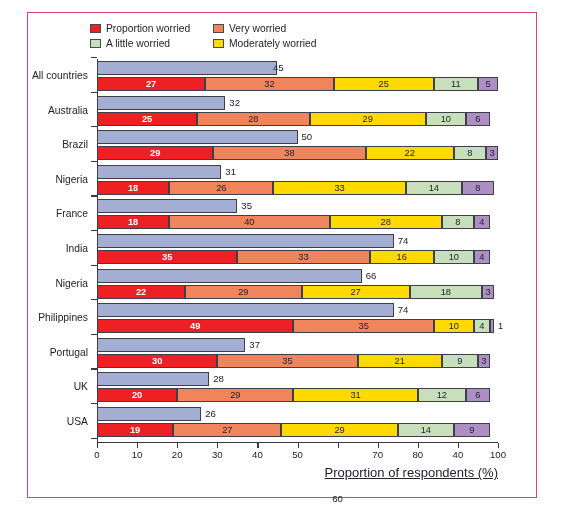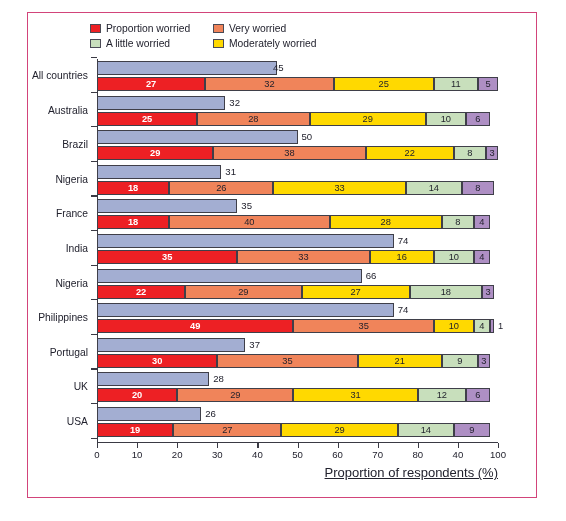--- a/index.html
+++ b/index.html
@@ -476,21 +476,21 @@
         <div class="xticklabel" style="left: 109.1px;">10</div>
         <div class="xtick" style="left: 149.2px;"></div>
         <div class="xticklabel" style="left: 149.2px;">20</div>
         <div class="xtick" style="left: 189.3px;"></div>
         <div class="xticklabel" style="left: 189.3px;">30</div>
         <div class="xtick" style="left: 229.4px;"></div>
         <div class="xticklabel" style="left: 229.4px;">40</div>
         <div class="xtick" style="left: 269.5px;"></div>
         <div class="xticklabel" style="left: 269.5px;">50</div>
         <div class="xtick" style="left: 309.6px;"></div>
-        <div class="xticklabel" style="left: 309.6px;">60</div>
+        <div class="xticklabel" style="left: 309.6px; margin-top: 44px;">60</div>
         <div class="xtick" style="left: 349.7px;"></div>
         <div class="xticklabel" style="left: 349.7px;">70</div>
         <div class="xtick" style="left: 389.8px;"></div>
         <div class="xticklabel" style="left: 389.8px;">80</div>
         <div class="xtick" style="left: 429.9px;"></div>
         <div class="xticklabel" style="left: 429.9px;">40</div>
         <div class="xtick" style="left: 470px;"></div>
         <div class="xticklabel" style="left: 470px;">100</div>
       </div>
     <div id="xlabel">Proportion of respondents (%)</div>

